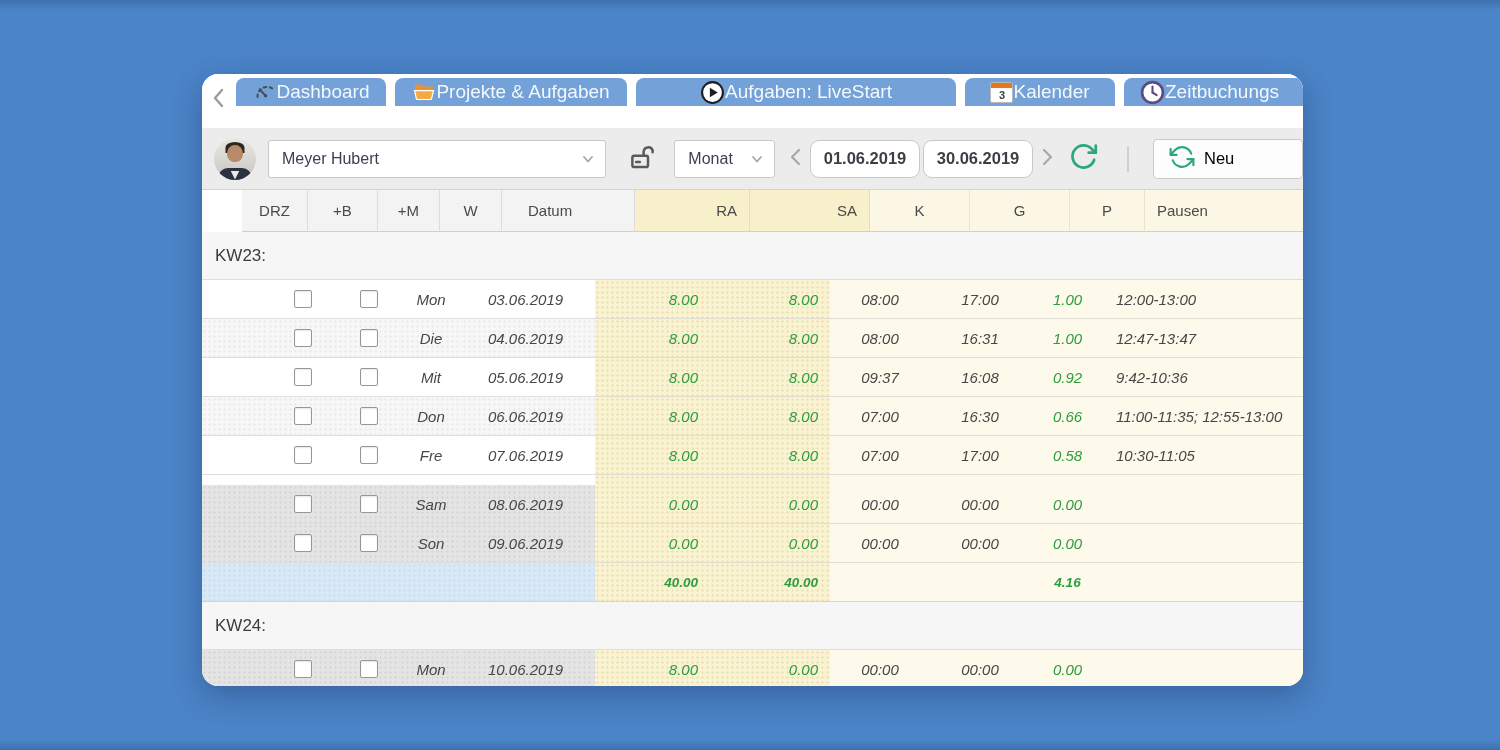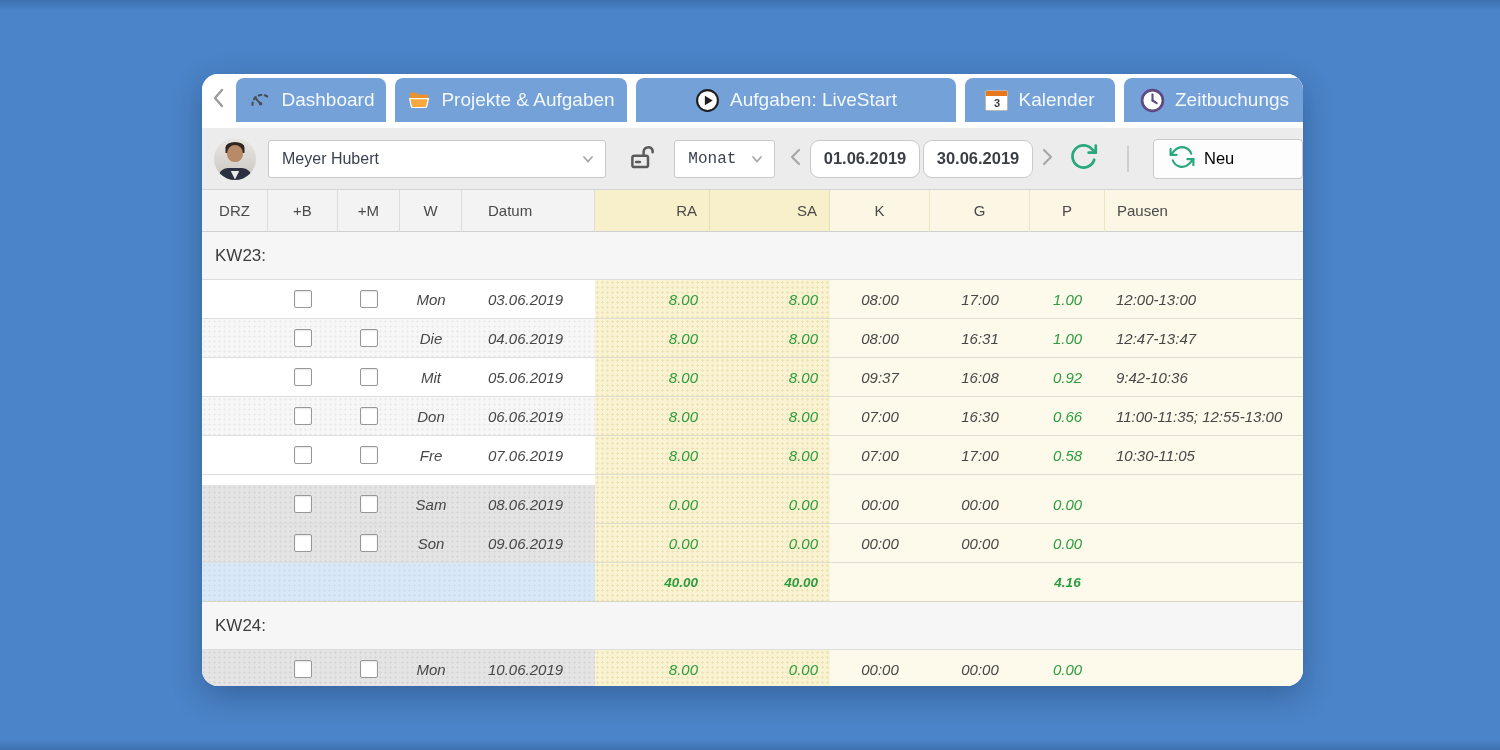--- a/index.html
+++ b/index.html
@@ -12,23 +12,23 @@
   .card {
     position:absolute; left:202px; top:74px; width:1101px; height:612px;
     background:#fff; border-radius:16px; overflow:hidden;
     box-shadow:0 10px 30px rgba(10,25,60,.30);
     --cols:66px 70px 62px 62px 133px 115px 120px 100px 100px 75px 1fr;
   }
   
   .tabstrip { height:54px; background:#fff; display:flex; align-items:flex-start; padding-top:4px; overflow:hidden; }
   .tab-scroll { width:34px; height:44px; display:flex; align-items:center; justify-content:center; flex:none; cursor:pointer; }
   .tab {
-    height:44px; flex:none; margin-right:9px; border-radius:8px 8px 0 0;
+    height:28px; flex:none; margin-right:9px; border-radius:8px 8px 0 0;
     background:#74a1d8; color:#f3f8fd; font-size:19px;
-    display:flex; align-items:center; justify-content:center; gap:10px; cursor:pointer;
+    display:flex; align-items:center; justify-content:center; cursor:pointer;
     padding:0 10px; overflow:hidden; white-space:nowrap;
   }
   .tab .ticon { display:flex; align-items:center; flex:none; }
   
   .cal-icon { position:relative; width:23px; height:21px; background:#fff; border:1px solid #b9b9b9; border-radius:2px; display:block; }
   .cal-top { position:absolute; top:0; left:0; right:0; height:5px; background:#e8761a; }
   .cal-day { position:absolute; top:5px; left:0; right:0; bottom:0; display:flex; align-items:center; justify-content:center;
              font-size:11px; font-weight:bold; color:#3c3c3c; }
   
   .toolbar { height:62px; background:#ececec; border-bottom:1px solid #d4d4d4; display:flex; align-items:center; padding-left:12px; }
@@ -36,32 +36,32 @@
             background:linear-gradient(180deg,#e9e7e3,#c9c6c0); }
   .avatar .av-hair { position:absolute; left:50%; top:4px; transform:translateX(-50%); width:19px; height:11px; border-radius:50% 50% 0 0; background:#2f2620; }
   .avatar .av-head { position:absolute; left:50%; top:7px; transform:translateX(-50%); width:16px; height:17px; border-radius:50% 50% 46% 46%; background:#b98a68; }
   .avatar .av-body { position:absolute; left:50%; bottom:-5px; transform:translateX(-50%); width:34px; height:17px; border-radius:10px 10px 0 0; background:#2b3140; }
   .avatar .av-collar { position:absolute; bottom:0; left:50%; transform:translateX(-50%); width:9px; height:9px; background:#e9e9ea;
                        clip-path:polygon(50% 100%,0 0,100% 0); }
   .select { position:relative; height:38px; background:#fff; border:1px solid #c9c9c9; border-radius:3px;
             display:flex; align-items:center; padding:0 34px 0 13px; font-size:16px; color:#3a4150; cursor:pointer; }
   .select .chev { position:absolute; right:7px; top:50%; transform:translateY(-50%); display:flex; }
   .user-select { width:402px; margin-left:12px; }
-  .period-select { width:112px;font-family:Liberation Mono, monospace; }
+  .period-select { width:112px; }
   .lockwrap { margin-left:22px; margin-right:16px; display:flex; align-items:center; cursor:pointer; }
   .datenav { display:flex; align-items:center; gap:3px; margin-left:10px; }
   .navchev { width:22px; height:38px; display:flex; align-items:center; justify-content:center; cursor:pointer; }
   .dateinput { width:110px; height:38px; background:#fff; border:1px solid #c9c9c9; border-radius:9px;
                display:flex; align-items:center; justify-content:center; font-size:16.5px; font-weight:bold; color:#3c3f46; }
   .refresh-btn { margin-left:10px; display:flex; align-items:center; cursor:pointer; }
   .vsep { width:2px; height:26px; background:#cfcfcf; margin-left:28px; flex:none; }
   .neu-btn { margin-left:24px; height:40px; width:150px; flex:none; background:#fdfdfd; border:1px solid #c9c9c9; border-radius:4px;
              display:flex; align-items:center; gap:9px; padding:0 15px; font-size:16.5px; color:#000000; cursor:pointer; white-space:nowrap; }
   
-  .thead { display:grid; grid-template-columns:var(--cols); height:42px; }
+  .thead { display:grid; grid-template-columns:var(--cols); height:42px;margin-left:40px; }
   .hc { display:flex; align-items:center; font-size:15px; color:#4a4a4a; background:#f3f3f3;
         border-right:1px solid #dcdcdc; border-bottom:1px solid #cfcfcf; padding:0 12px; cursor:pointer; }
   .hc.ha-c { justify-content:center; padding:0; }
   .hc.ha-r { justify-content:flex-end; }
   .hc.ha-l26 { padding-left:26px; }
   .hc.h-yel { background:#f8f0ca; border-right-color:#e5dcb8; }
   .hc.h-crm { background:#fbf7e4; border-right-color:#eae4c9; }
   .hc.h-last { border-right:none; }
   .group-row { height:48px; background:#f6f6f6; border-bottom:1px solid #dddddd; display:flex; align-items:center;
                padding-left:13px; font-size:17px; color:#3c3c3c; }

